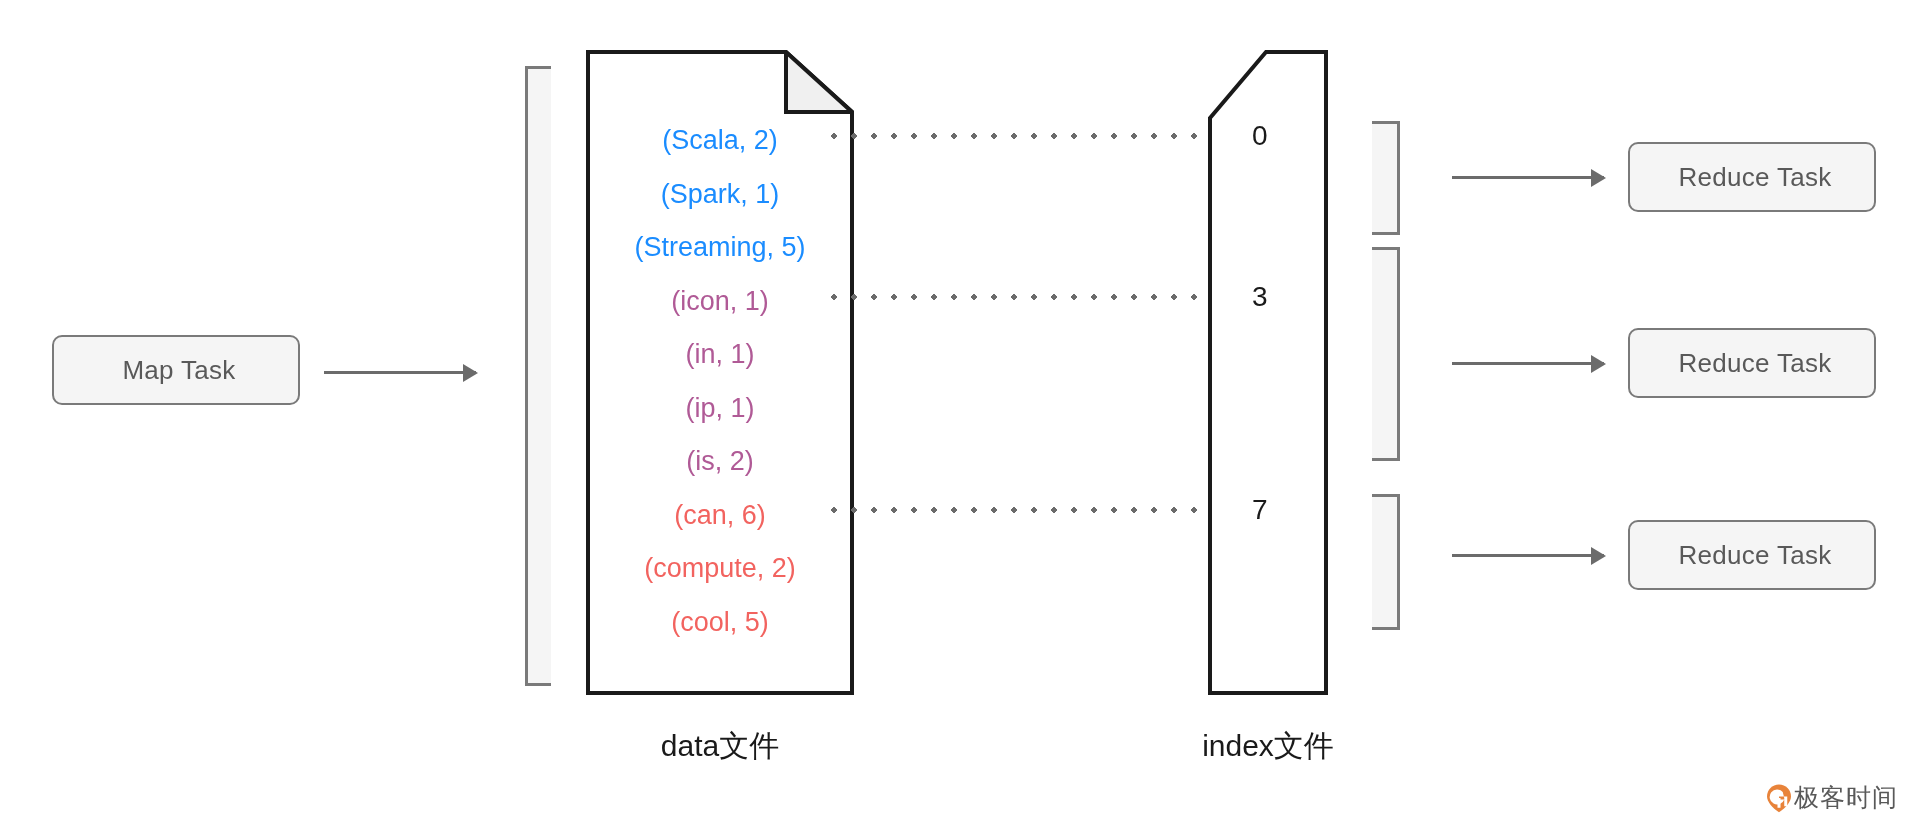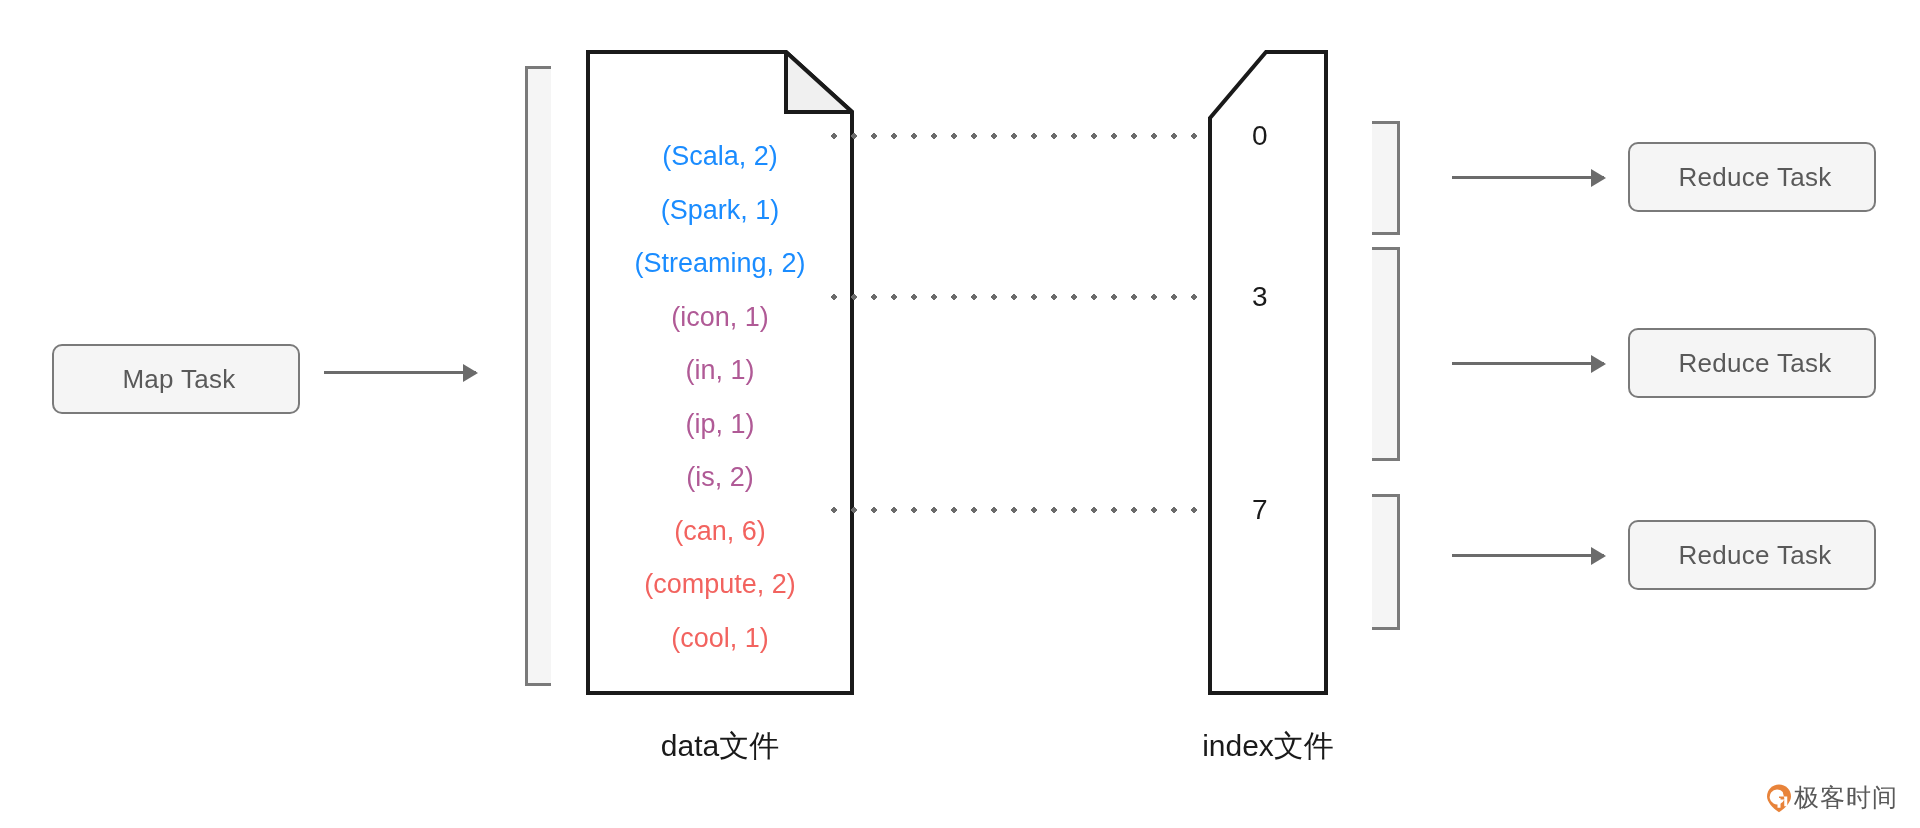--- a/index.html
+++ b/index.html
@@ -29,21 +29,21 @@
     border-radius: 10px;
     display: flex;
     align-items: center;
     justify-content: center;
     color: #595959;
     font-size: 26px;
     letter-spacing: 0.3px;
     white-space: nowrap;
     padding-left: 6px;
   }
-  .map-box   { left: 52px;  top: 344px; width: 248px; height: 70px; }
+  .map-box   { left: 52px;  top: 335px; width: 248px; height: 70px; }
   .red-box-1 { left: 1628px; top: 142px; width: 248px; height: 70px; }
   .red-box-2 { left: 1628px; top: 328px; width: 248px; height: 70px; }
   .red-box-3 { left: 1628px; top: 520px; width: 248px; height: 70px; }
 
   
   .arrow {
     position: absolute;
     height: 3px;
     background: #6b6b6b;
   }
@@ -94,21 +94,21 @@
     left: 586px;
     top: 50px;
     width: 268px;
     height: 645px;
   }
   .data-file svg { display: block; width: 100%; height: 100%; }
   .data-rows {
     position: absolute;
     left: 0; top: 0;
     width: 268px;
-    padding-top: 80px;
+    padding-top: 64px;
     box-sizing: border-box;
     text-align: center;
   }
   .data-row {
     font-size: 27px;
     line-height: 53.5px;
     white-space: nowrap;
   }
   .grp-blue   { color: #1a8cff; }
   .grp-purple { color: #b05a96; }
@@ -194,28 +194,28 @@
   <div class="bracket bracket-left"></div>
 
   <div class="data-file">
     <svg viewBox="0 0 268 645" preserveAspectRatio="none" aria-hidden="true">
       <path d="M2,2 H200 L266,62 V643 H2 Z" fill="#ffffff" stroke="#1a1a1a" stroke-width="4"></path>
       <path d="M200,2 L266,62 H200 Z" fill="#f0f0f0" stroke="#1a1a1a" stroke-width="4" stroke-linejoin="miter"></path>
     </svg>
     <div class="data-rows">
       <div class="data-row grp-blue">(Scala,  2)</div>
       <div class="data-row grp-blue">(Spark,  1)</div>
-      <div class="data-row grp-blue">(Streaming,  2)</div>
+      <div class="data-row grp-blue">(Streaming,  5)</div>
       <div class="data-row grp-purple">(icon,  1)</div>
       <div class="data-row grp-purple">(in,  1)</div>
       <div class="data-row grp-purple">(ip,  1)</div>
       <div class="data-row grp-purple">(is,  2)</div>
       <div class="data-row grp-red">(can,  6)</div>
       <div class="data-row grp-red">(compute,  2)</div>
-      <div class="data-row grp-red">(cool,  1)</div>
+      <div class="data-row grp-red">(cool,  5)</div>
     </div>
   </div>
 
   <div class="dotted dotted-0"></div>
   <div class="dotted dotted-3"></div>
   <div class="dotted dotted-7"></div>
 
   <div class="index-file">
     <svg viewBox="0 0 120 645" preserveAspectRatio="none" aria-hidden="true">
       <path d="M2,68 L58,2 H118 V643 H2 Z" fill="#ffffff" stroke="#1a1a1a" stroke-width="4" stroke-linejoin="miter"></path>

